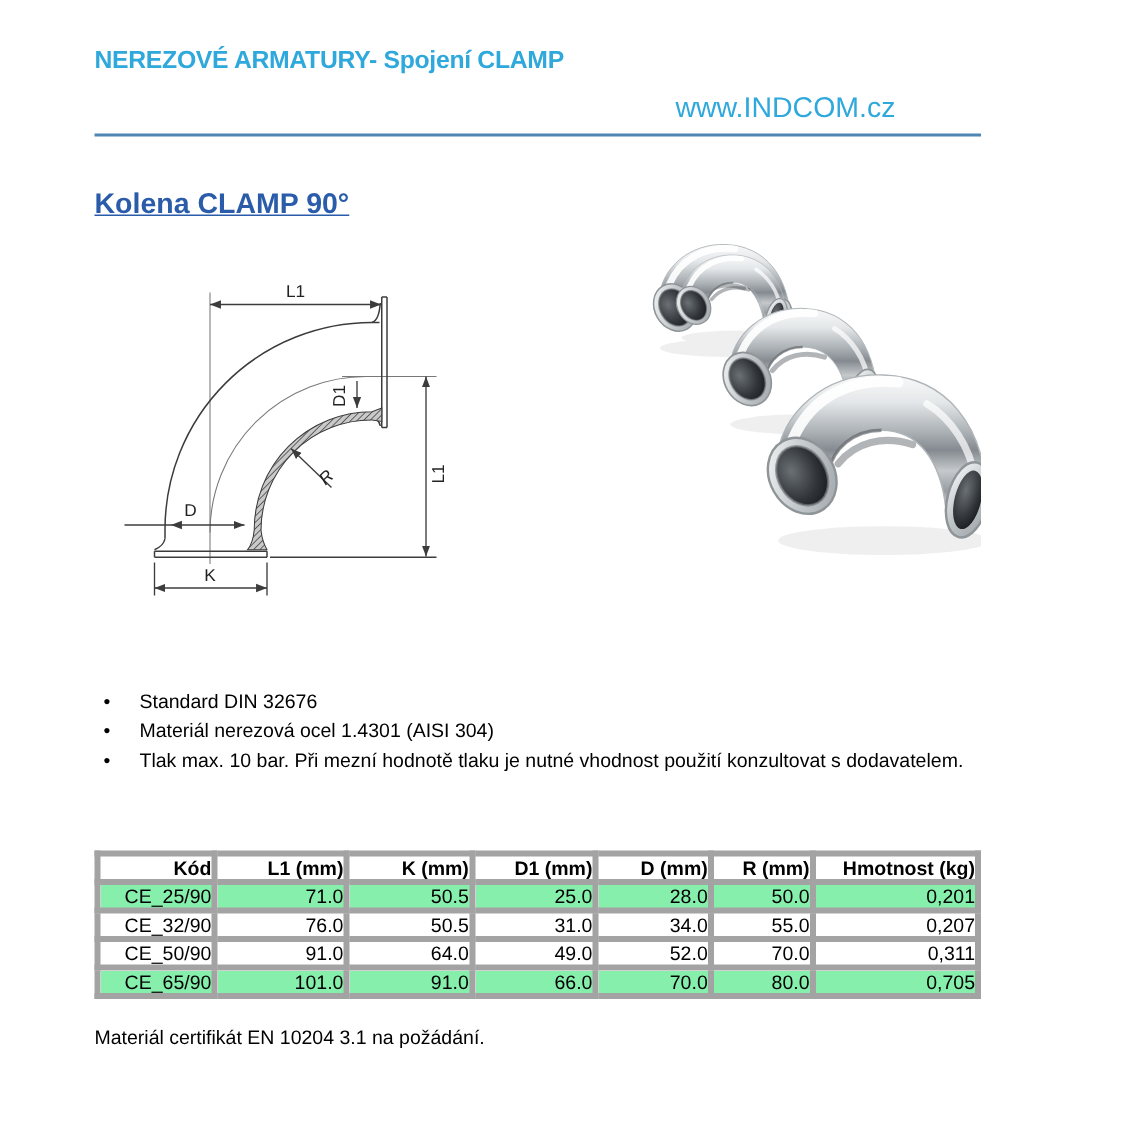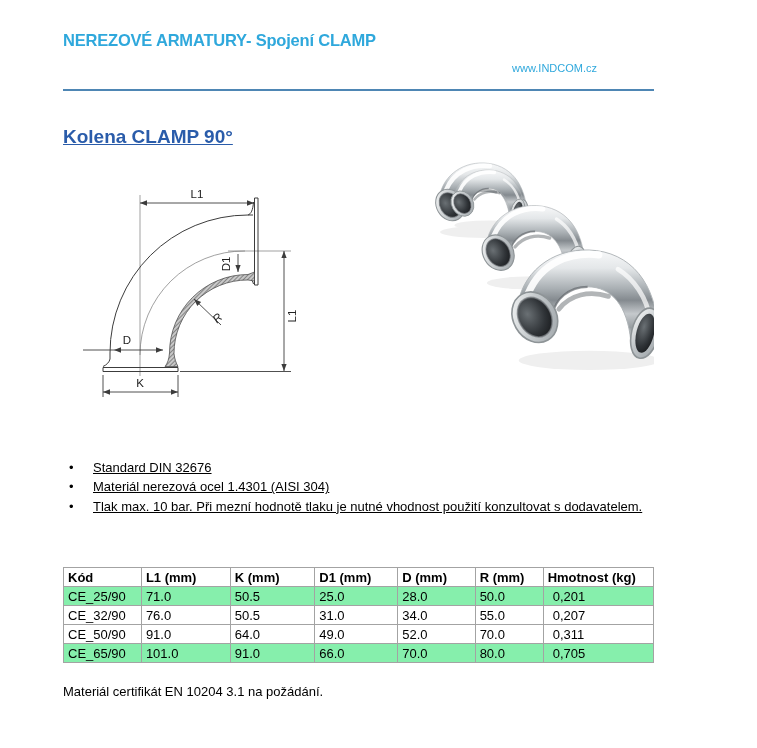--- a/index.html
+++ b/index.html
@@ -2,39 +2,39 @@
 <html><head>
 <meta charset="utf-8">
 <style>
   * { box-sizing: border-box; margin: 0; padding: 0; }
   html,body { background:#ffffff; }
   body { font-family: "Liberation Sans", sans-serif; color:#000; }
   .page { position:relative; width:654px; height:748px; background:#fff; overflow:hidden; }
 
   .doc-title { position:absolute; left:63px; top:31px; font-size:16.5px; font-weight:600;
                color:#2fa8dc; letter-spacing:-0.2px; }
-  .website   { position:absolute; right:57px; top:62px; font-size:11px; color:#2fa8dc;
+  .website   { position:absolute; right:57px; top:62px; font-size:19px; color:#2fa8dc;
                text-decoration:none; }
   .rule      { position:absolute; left:63px; top:89px; width:637px; height:2px; background:#4e86b4; }
 
   .section-title { position:absolute; left:63px; top:126px; font-size:19px; font-weight:700;
                    color:#2a5caa; text-decoration:underline; cursor:pointer; }
 
   .drawing { position:absolute; left:70px; top:168px; width:245px; height:250px; }
   .photo   { position:absolute; left:432px; top:158px; width:315px; height:225px; }
 
   .bullets { position:absolute; left:63px; top:458px; width:645px; list-style:none;
              font-size:13px; line-height:19.4px; }
-  .bullets li { position:relative; padding-left:30px;text-decoration:underline; }
+  .bullets li { position:relative; padding-left:30px; }
   .bullets li::before { content:"\2022"; position:absolute; left:6px; top:0; font-size:13px; }
 
   table.specs { position:absolute; left:63px; top:567px; border-collapse:collapse;
                 font-size:13px; table-layout:fixed; }
-  table.specs th, table.specs td { border:1px solid #a3a3a3; height:19px; padding:0 0 0 4px;
-                text-align:left; font-weight:400; overflow:hidden; white-space:nowrap; }
+  table.specs th, table.specs td { border:4px solid #a3a3a3; height:19px; padding:0 0 0 4px;
+                text-align:right; font-weight:400; overflow:hidden; white-space:nowrap; }
   table.specs th { font-weight:700; background:#ffffff; }
   table.specs tr.gray td { background:#86efac; }
   table.specs td.wt { padding-left:9px; }
 
   .cert-note { position:absolute; left:63px; top:684px; font-size:13px; }
 
   svg text { font-family:"Liberation Sans", sans-serif; }
 </style>
 </head>
 <body>

